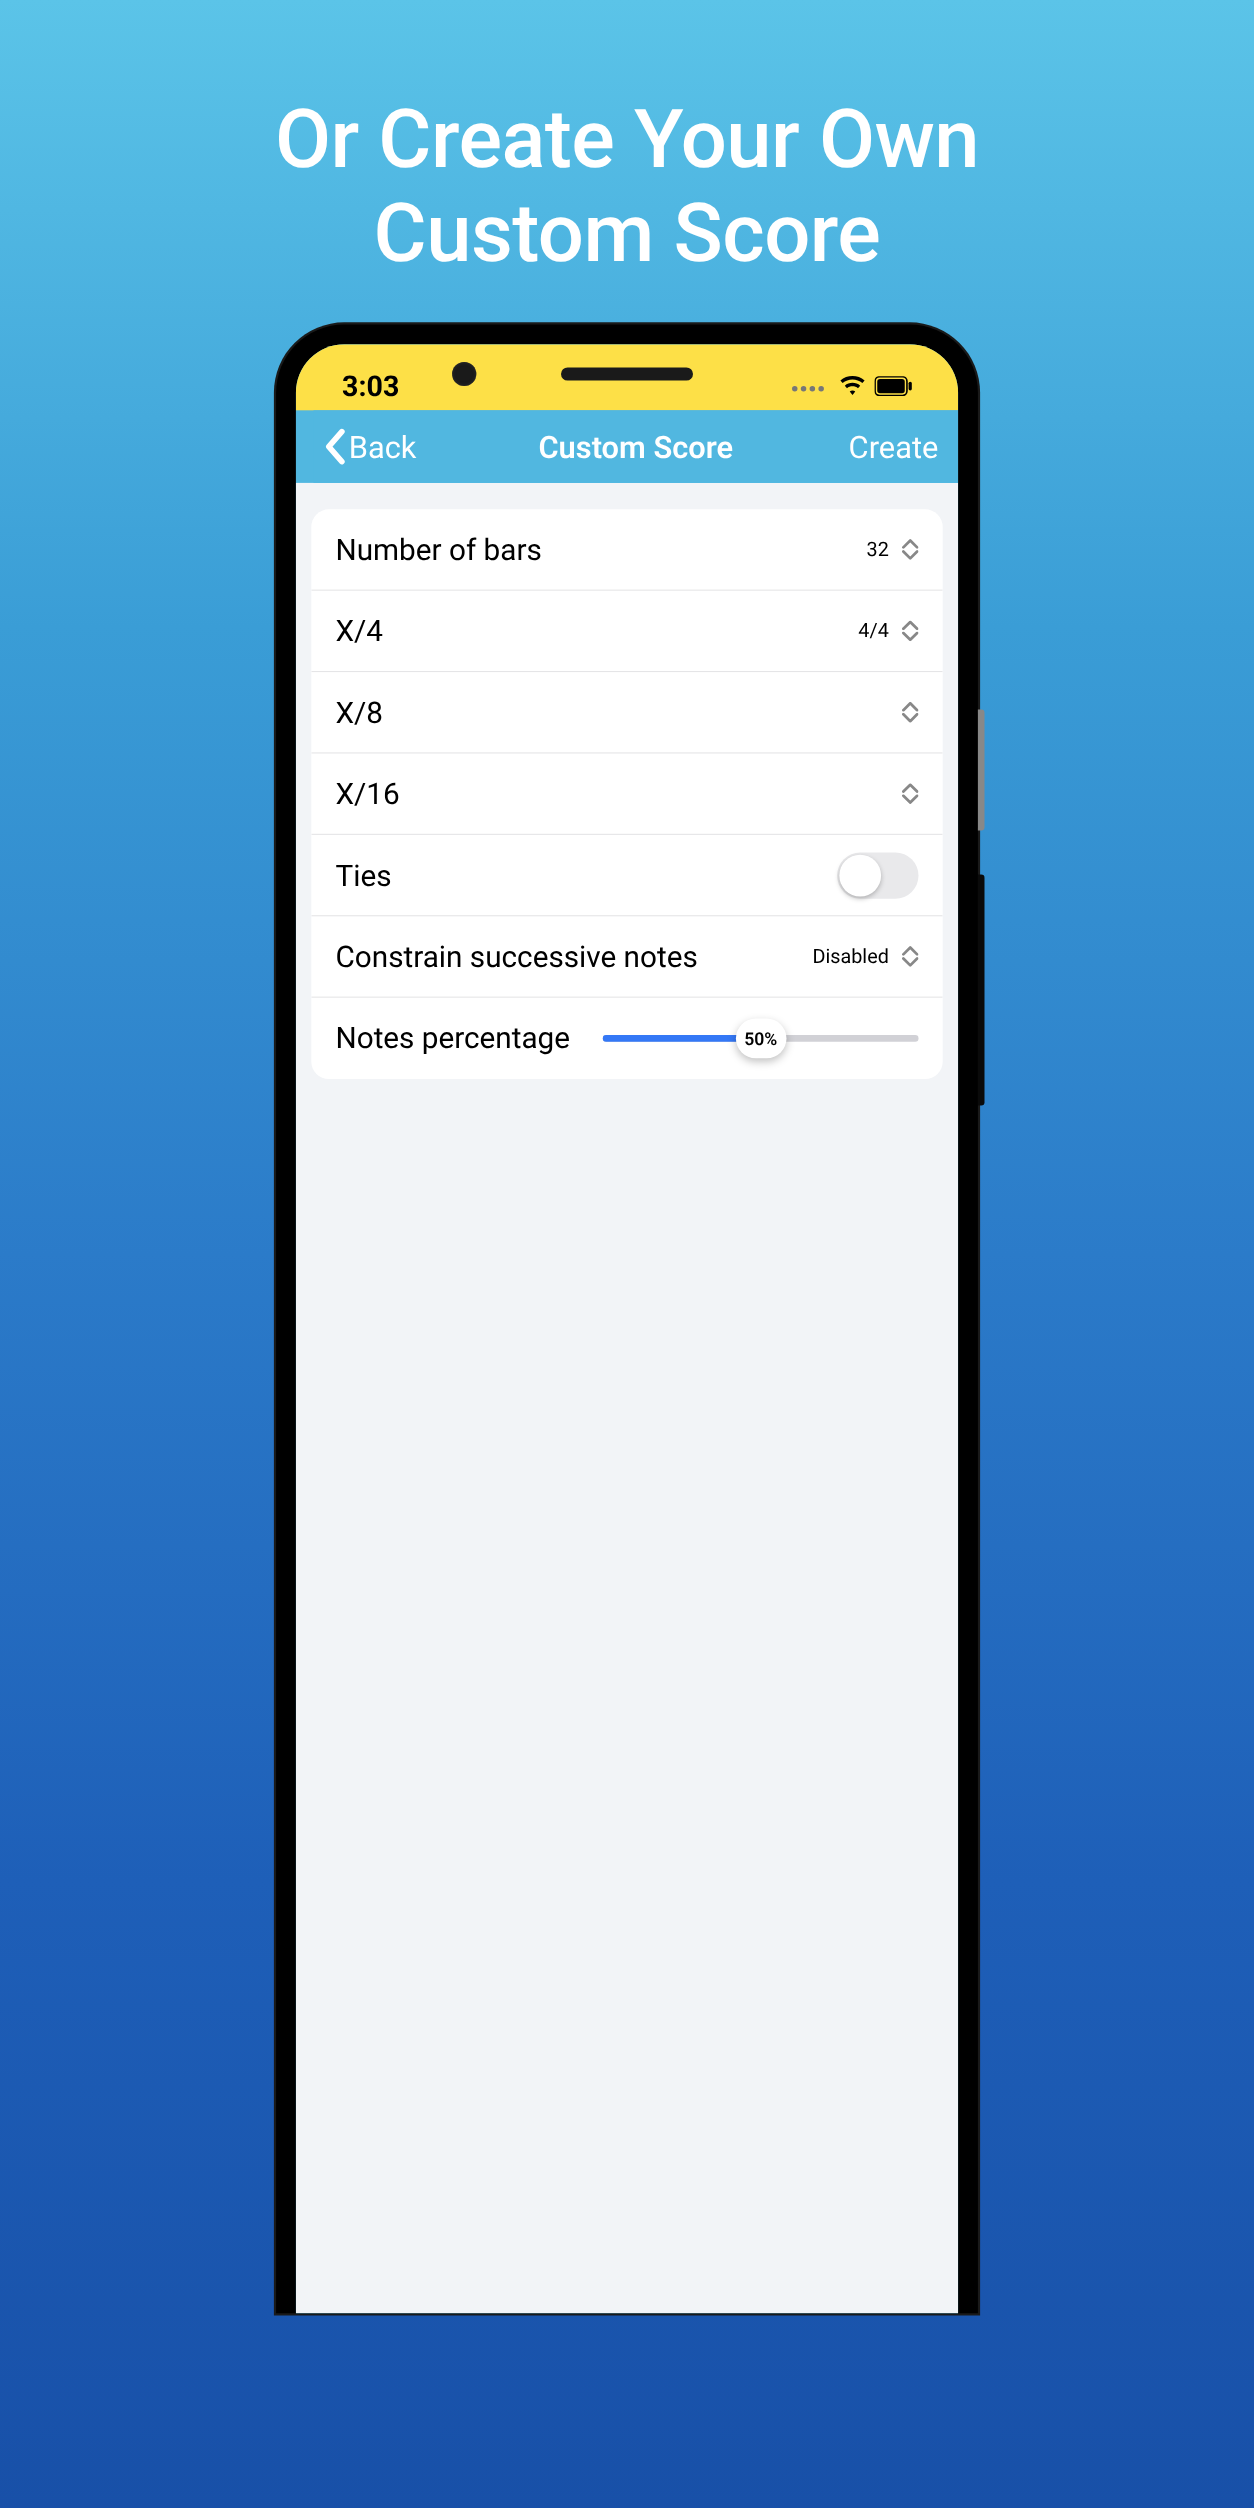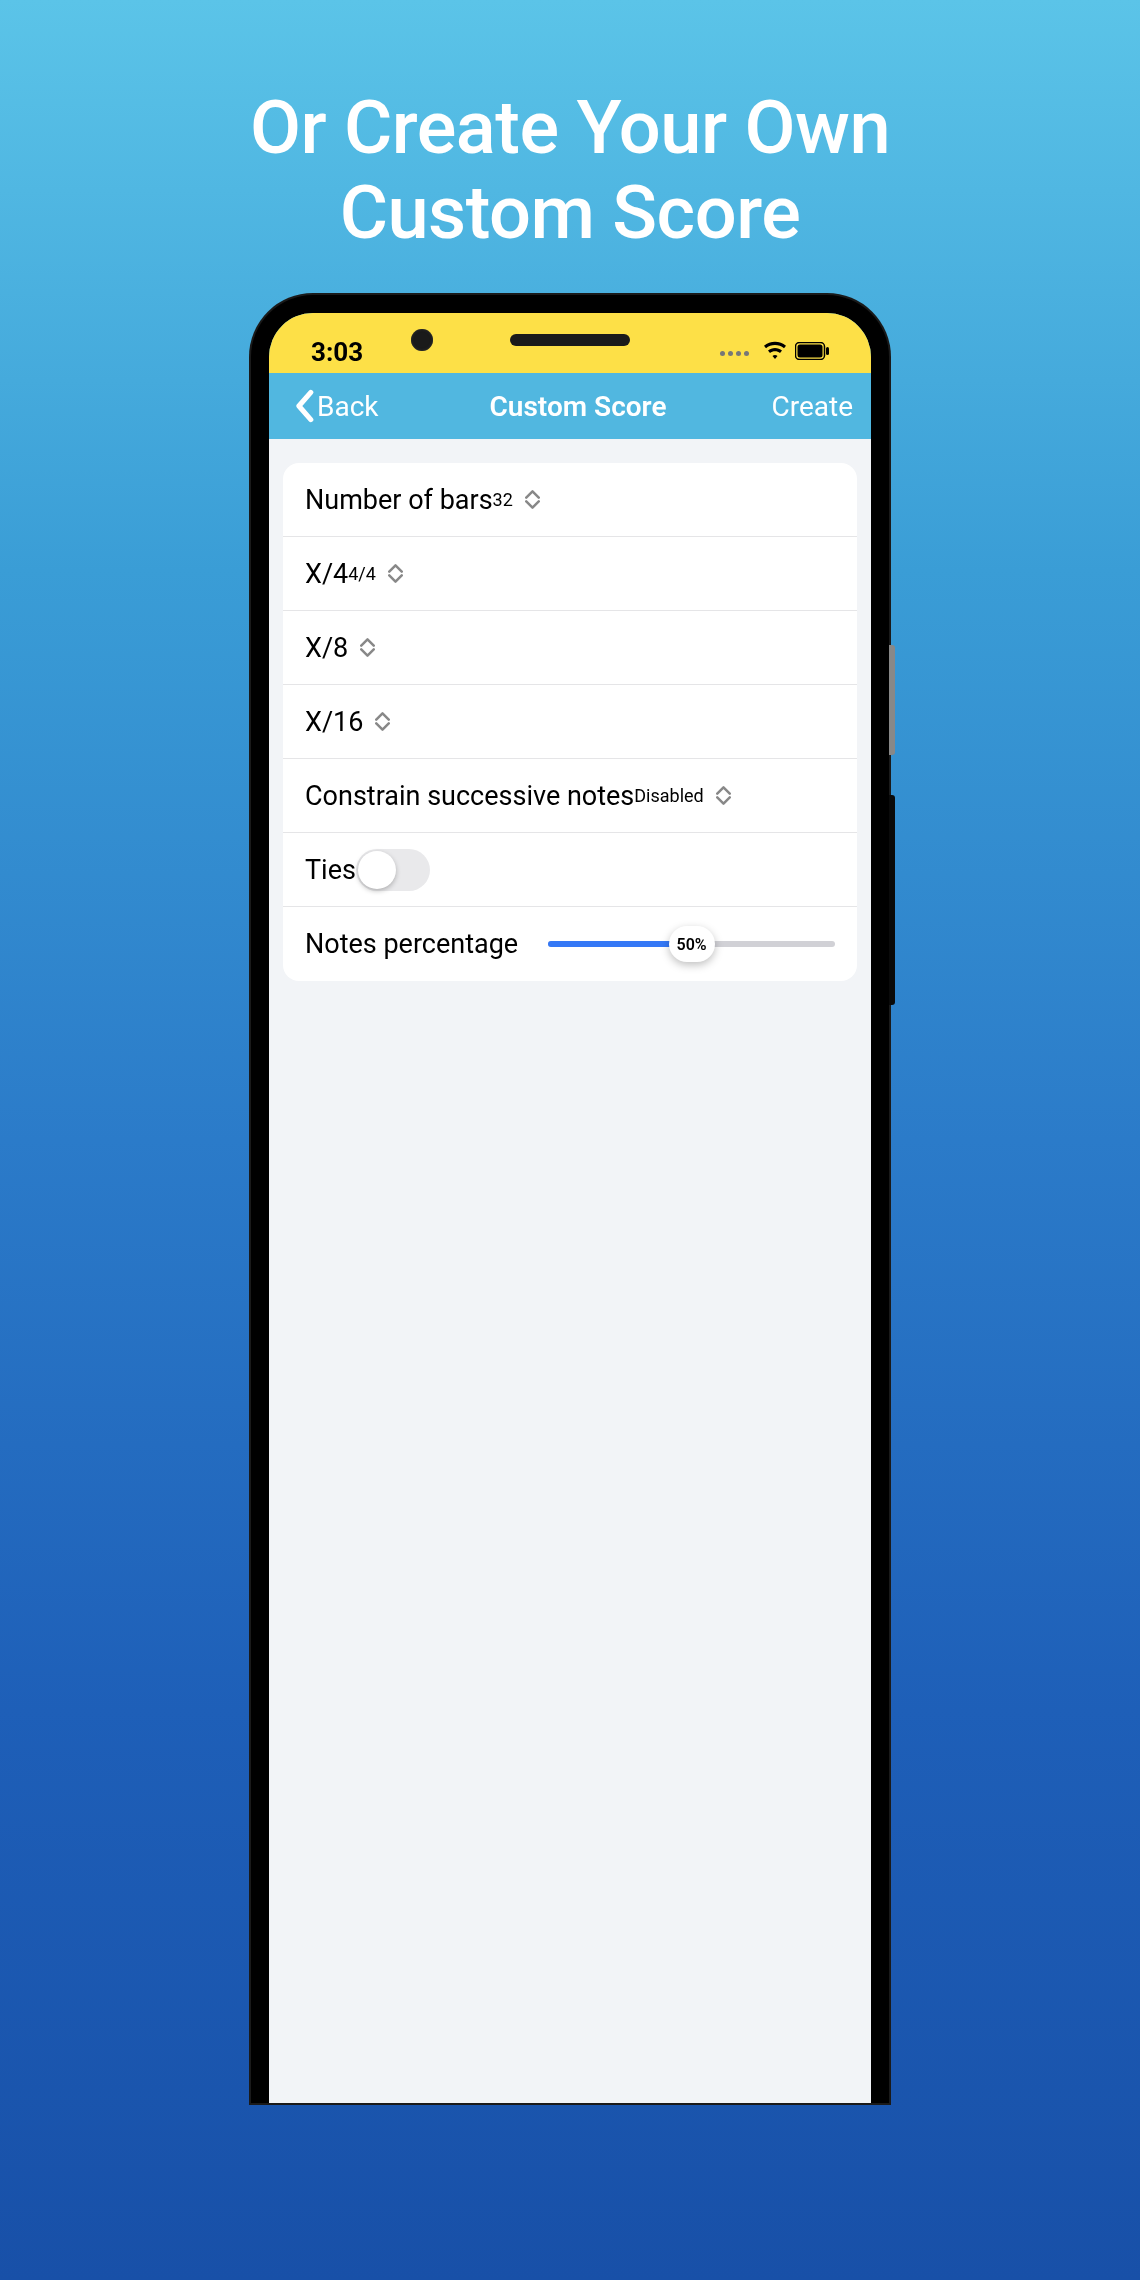--- a/index.html
+++ b/index.html
@@ -155,21 +155,21 @@
 
 .card {
   background: #fff;
   border-radius: 16px;
   overflow: hidden;
 }
 
 .row {
   display: flex;
   align-items: center;
-  justify-content: flex-start;
+  justify-content: space-between;
   padding: 0 22px;
   height: 74px;
   border-bottom: 1px solid #E5E5E7;
 }
 .row:last-child { border-bottom: none; }
 
 .row-label {
   font-size: 27px;
   color: #000;
   font-weight: 400;
@@ -359,38 +359,38 @@
                   <path d="M1 6 L6 1 L11 6" stroke="#888" stroke-width="2" fill="none" stroke-linecap="round" stroke-linejoin="round"></path>
                 </svg>
               <svg viewBox="0 0 12 7">
                   <path d="M1 1 L6 6 L11 1" stroke="#888" stroke-width="2" fill="none" stroke-linecap="round" stroke-linejoin="round"></path>
                 </svg>
             </span>
           </div>
         </div>
 
         <div class="row">
+          <span class="row-label">Ties</span>
+          <div class="toggle">
+            <div class="toggle-knob"></div>
+          </div>
+        </div>
+
+        <div class="row">
           <span class="row-label">Constrain successive notes</span>
           <div class="row-value-wrap">
             <span class="row-value">Disabled</span>
             <span class="stepper-icon">
               <svg viewBox="0 0 12 7">
                   <path d="M1 6 L6 1 L11 6" stroke="#888" stroke-width="2" fill="none" stroke-linecap="round" stroke-linejoin="round"></path>
                 </svg>
               <svg viewBox="0 0 12 7">
                   <path d="M1 1 L6 6 L11 1" stroke="#888" stroke-width="2" fill="none" stroke-linecap="round" stroke-linejoin="round"></path>
                 </svg>
             </span>
-          </div>
-        </div>
-
-        <div class="row">
-          <span class="row-label">Ties</span>
-          <div class="toggle">
-            <div class="toggle-knob"></div>
           </div>
         </div>
 
         <div class="row">
           <span class="row-label">Notes percentage</span>
           <div class="slider-wrap">
             <div class="slider-track">
               <div class="slider-fill"></div>
               <div class="slider-thumb">50%</div>
             </div>

